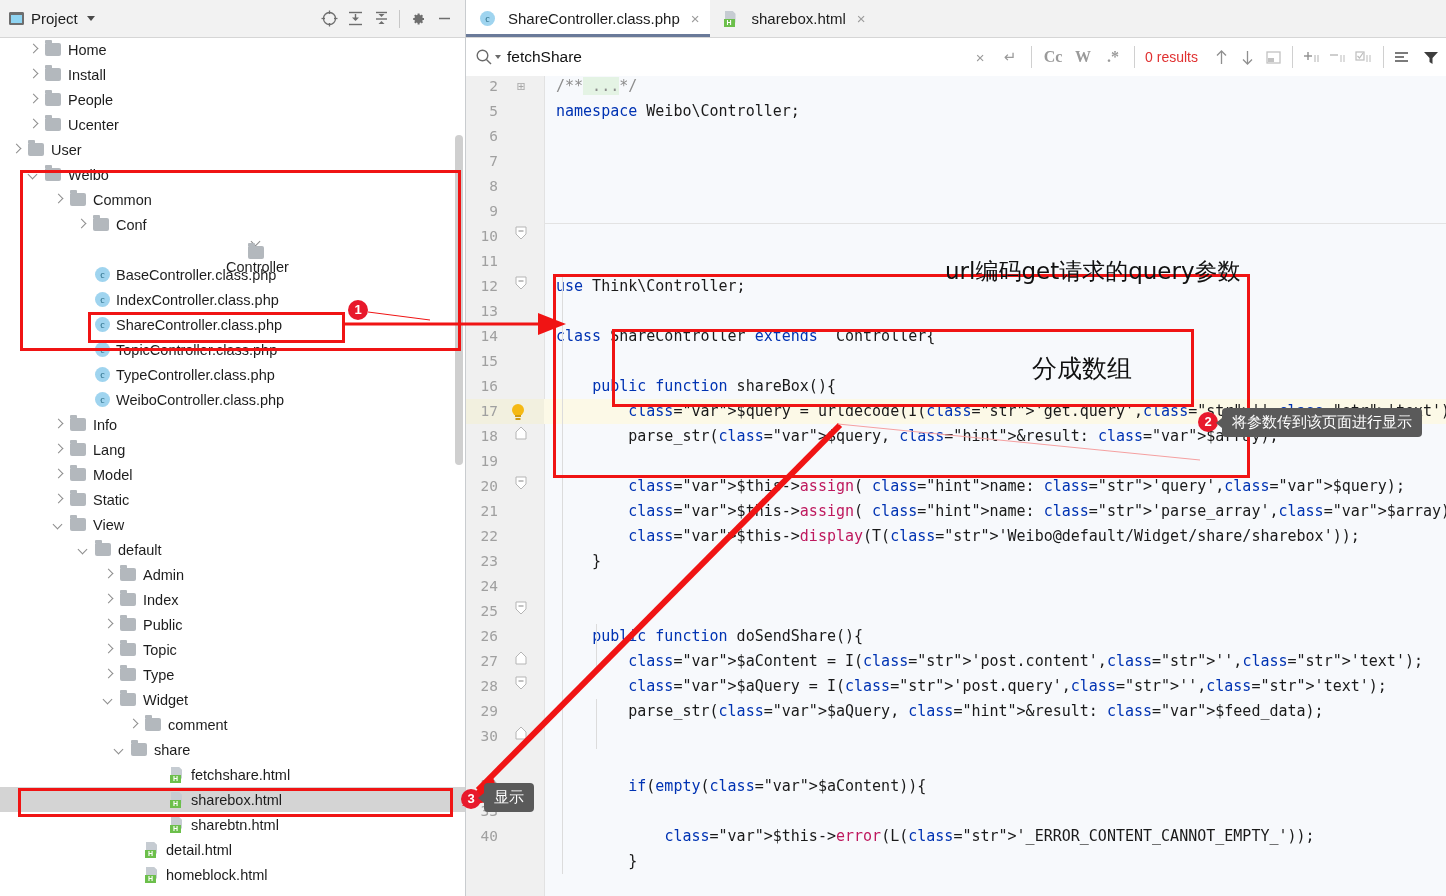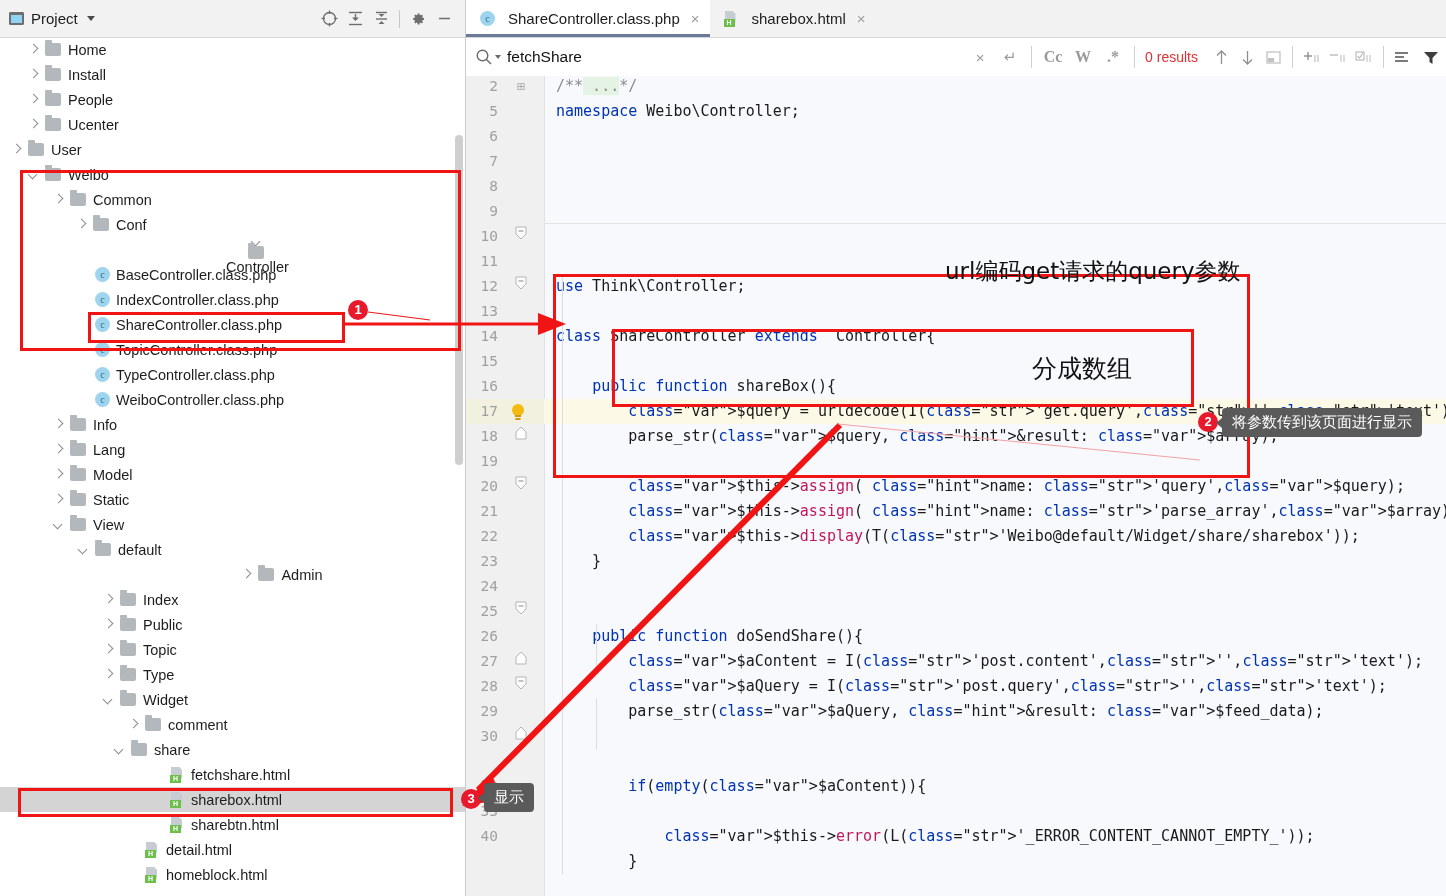--- a/index.html
+++ b/index.html
@@ -337,21 +337,21 @@
           <div class="row" style="position: absolute; left: 0px; right: 0px; top: 475px; padding-left: 54px;">
             <span class="arrow d"></span>
             <span class="folder"></span>
             <span class="lbl">View</span>
           </div>
           <div class="row" style="position: absolute; left: 0px; right: 0px; top: 500px; padding-left: 79px;">
             <span class="arrow d"></span>
             <span class="folder"></span>
             <span class="lbl">default</span>
           </div>
-          <div class="row" style="position: absolute; left: 0px; right: 0px; top: 525px; padding-left: 104px; justify-content: center;">
+          <div class="row" style="position: absolute; left: 0px; right: 0px; top: 525px; padding-left: 104px;">
             <span class="arrow r"></span>
             <span class="folder"></span>
             <span class="lbl">Admin</span>
           </div>
           <div class="row" style="position: absolute; left: 0px; right: 0px; top: 550px; padding-left: 104px;">
             <span class="arrow r"></span>
             <span class="folder"></span>
             <span class="lbl">Index</span>
           </div>
           <div class="row" style="position: absolute; left: 0px; right: 0px; top: 575px; padding-left: 104px;">

